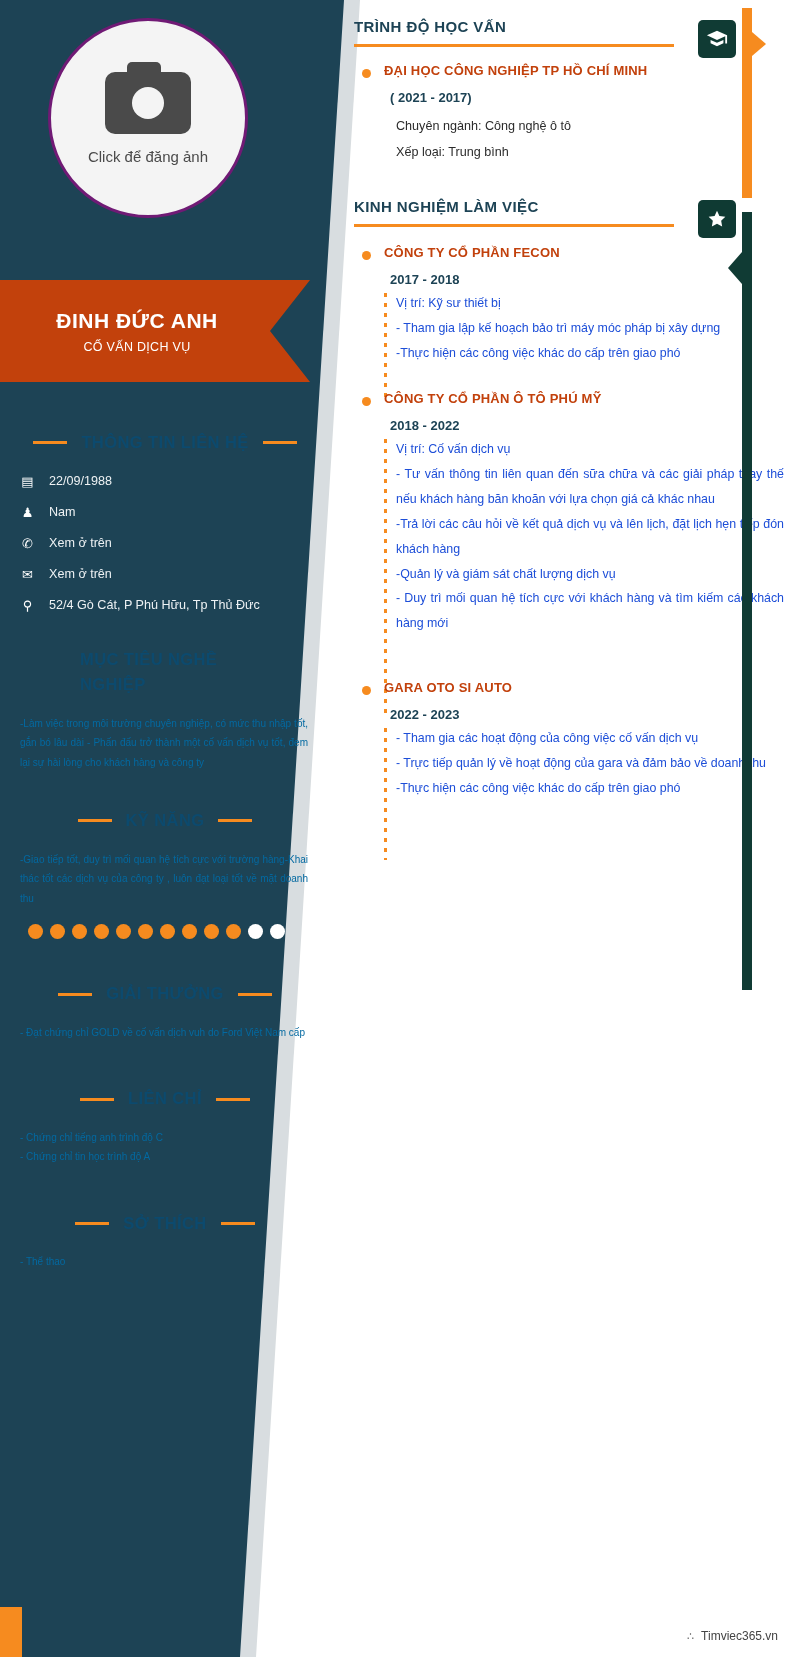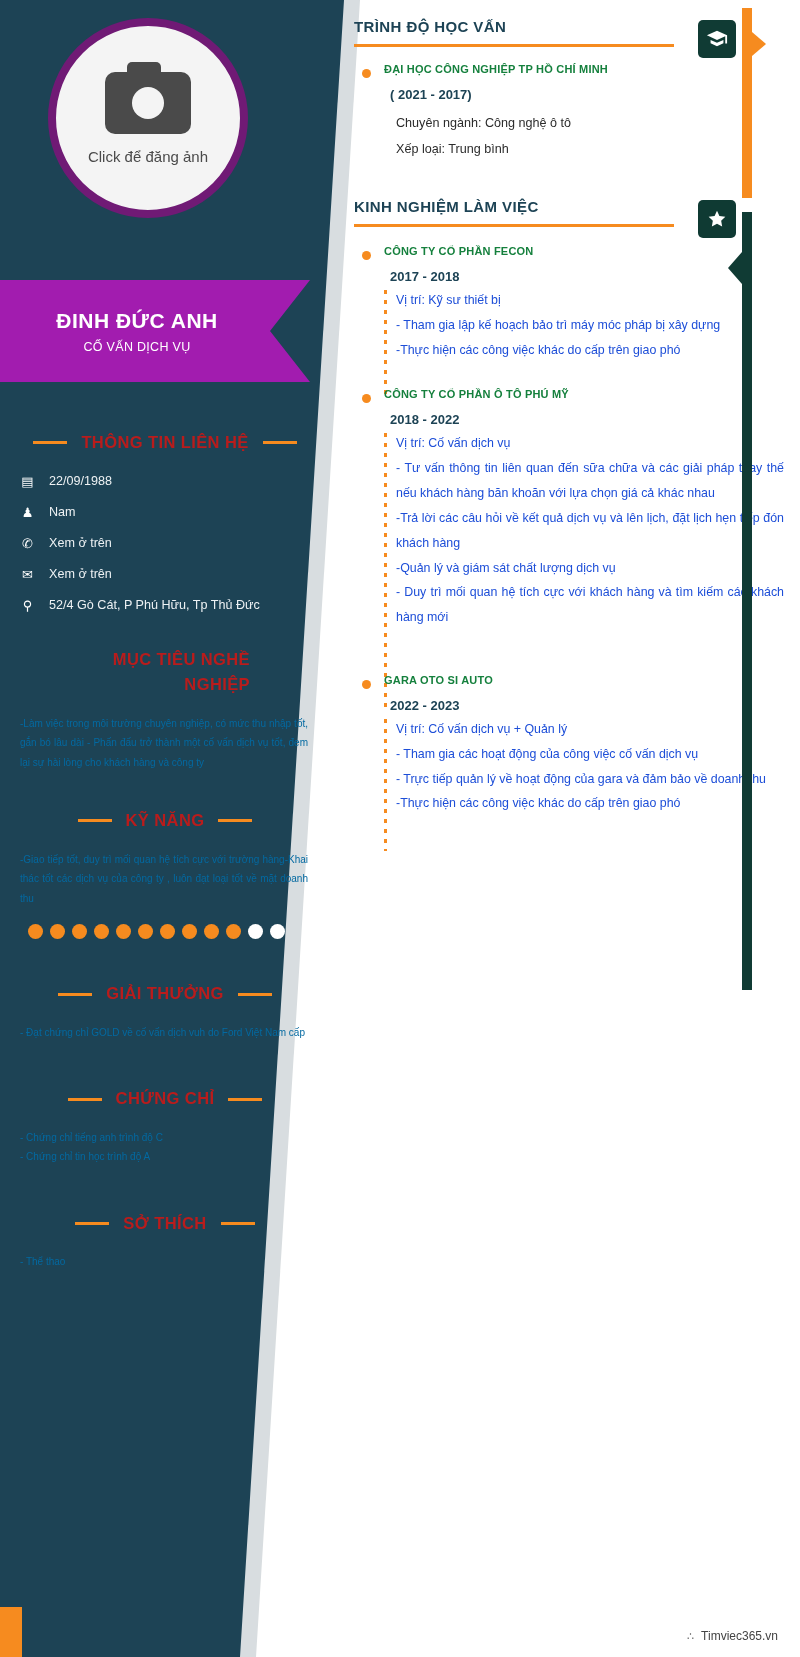--- a/index.html
+++ b/index.html
@@ -34,21 +34,21 @@
     z-index: 0;
   }
 
   
   .photo-wrap {
     position: absolute;
     left: 48px; top: 18px;
     width: 200px; height: 200px;
     border-radius: 50%;
     background: #f4f4f4;
-    border: 8px solid #701a75;
+    border: 3px solid #701a75;
     z-index: 3;
     display: flex;
     flex-direction: column;
     align-items: center;
     justify-content: center;
     cursor: pointer;
   }
   .cam-icon {
     width: 86px; height: 62px;
     background: #4a4a4a;
@@ -75,21 +75,21 @@
   .photo-label {
     font-size: 15px;
     color: #4a4a4a;
   }
 
   
   .name-banner {
     position: absolute;
     left: 0; top: 280px;
     width: 310px; height: 102px;
-    background: #a21caf;
+    background: #c2410c;
     clip-path: polygon(0 0, 310px 0, 270px 51px, 310px 102px, 0 102px);
     z-index: 4;
     display: flex;
     flex-direction: column;
     align-items: center;
     justify-content: center;
     padding-right: 36px;
   }
   .name-banner .name {
     color: #ffffff;
@@ -119,24 +119,24 @@
     justify-content: center;
     gap: 14px;
     padding: 0 18px;
   }
   .sec-head .dash {
     width: 34px; height: 3px;
     background: #f68b1f;
     flex: none;
   }
   .sec-title {
-    color: #b91c1c;
+    color: #0c4a6e;
     font-size: 16.5px;
     font-weight: bold;
-    text-align: right;
+    text-align: left;
     letter-spacing: .4px;
     line-height: 1.55;
   }
   .sec-title.two-line { max-width: 170px; }
   .sec-body {
     margin-top: 16px;
     padding: 0 22px 0 20px;
     font-size: 10px;
     line-height: 1.95;
     color: #0369a1;
@@ -247,23 +247,23 @@
   
   .entry { position: relative; padding-left: 30px; margin-top: 16px; }
   .entry .bullet {
     position: absolute;
     left: 8px; top: 6px;
     width: 9px; height: 9px;
     border-radius: 50%;
     background: #f68b1f;
   }
   .e-title {
-    font-size: 11px;
+    font-size: 13px;
     font-weight: bold;
-    color: #15803d;
+    color: #c2410c;
     letter-spacing: .2px;
   }
   .e-date {
     font-size: 13px;
     font-weight: bold;
     color: #1d4355;
     margin-top: 12px;
     padding-left: 6px;
   }
   .e-body {
@@ -399,21 +399,21 @@
         <span class="dash"></span>
         <span class="sec-title">GIẢI THƯỞNG</span>
         <span class="dash"></span>
       </div>
       <div class="sec-body">- Đạt chứng chỉ GOLD về cố vấn dịch vuh do Ford Việt Nam cấp</div>
     </div>
 
     <div class="sec" style="margin-top:44px;">
       <div class="sec-head">
         <span class="dash"></span>
-        <span class="sec-title">CHỨNG CHỈ</span>
+        <span class="sec-title">LIÊN CHỈ</span>
         <span class="dash"></span>
       </div>
       <div class="sec-body">
         <div>- Chứng chỉ tiếng anh trình độ C</div>
         <div>- Chứng chỉ tin học trình độ A</div>
       </div>
     </div>
 
     <div class="sec" style="margin-top:44px;">
       <div class="sec-head">
@@ -489,21 +489,20 @@
           <p>- Duy trì mối quan hệ tích cực với khách hàng và tìm kiếm các khách hàng mới</p>
         </div>
       </div>
 
       <div class="entry" style="margin-top:44px;">
         <span class="bullet"></span>
         <div class="e-title">GARA OTO SI AUTO</div>
         <div class="e-date">2022 - 2023</div>
         <div class="e-body justify">
           <span class="dotline" style="height:132px"></span>
-          <p>Vị trí: Cố vấn dịch vụ + Quản lý</p>
           <p>- Tham gia các hoạt động của công việc cố vấn dịch vụ</p>
           <p>- Trực tiếp quản lý về hoạt động của gara và đảm bảo về doanh thu</p>
           <p>-Thực hiện các công việc khác do cấp trên giao phó</p>
         </div>
       </div>
 
     </div>
   </div>
 
   <div class="bottom-orange"></div>

